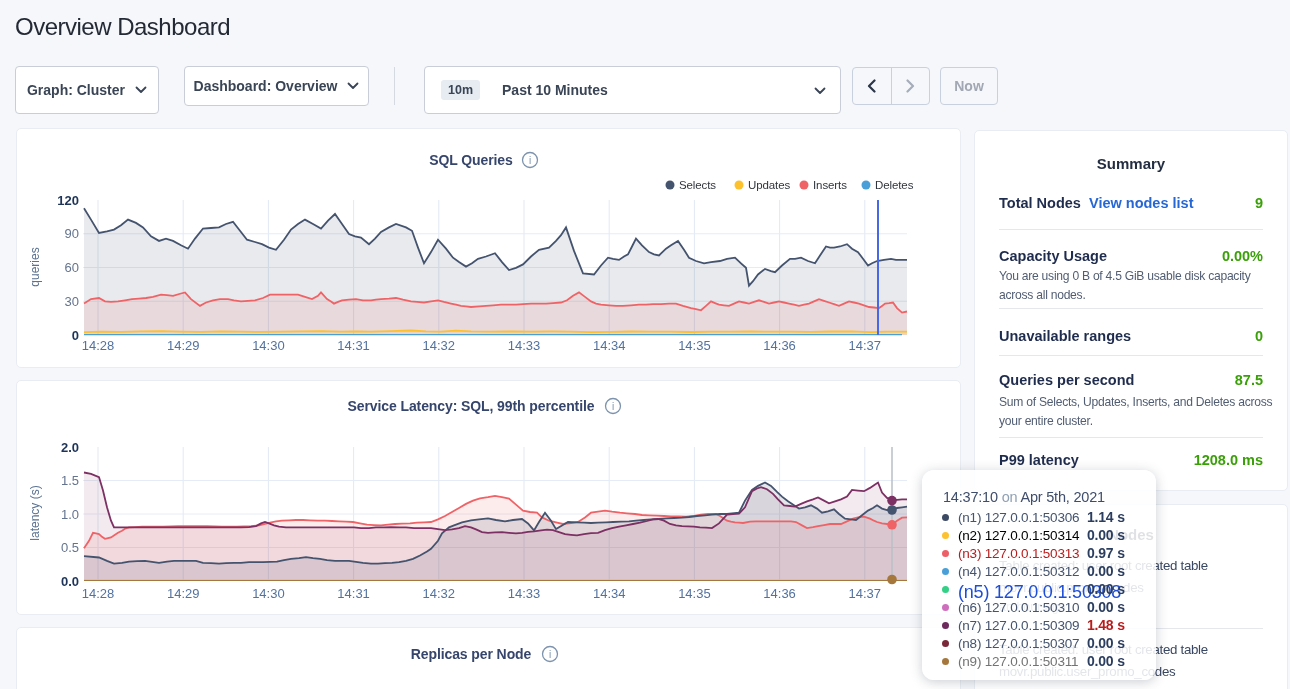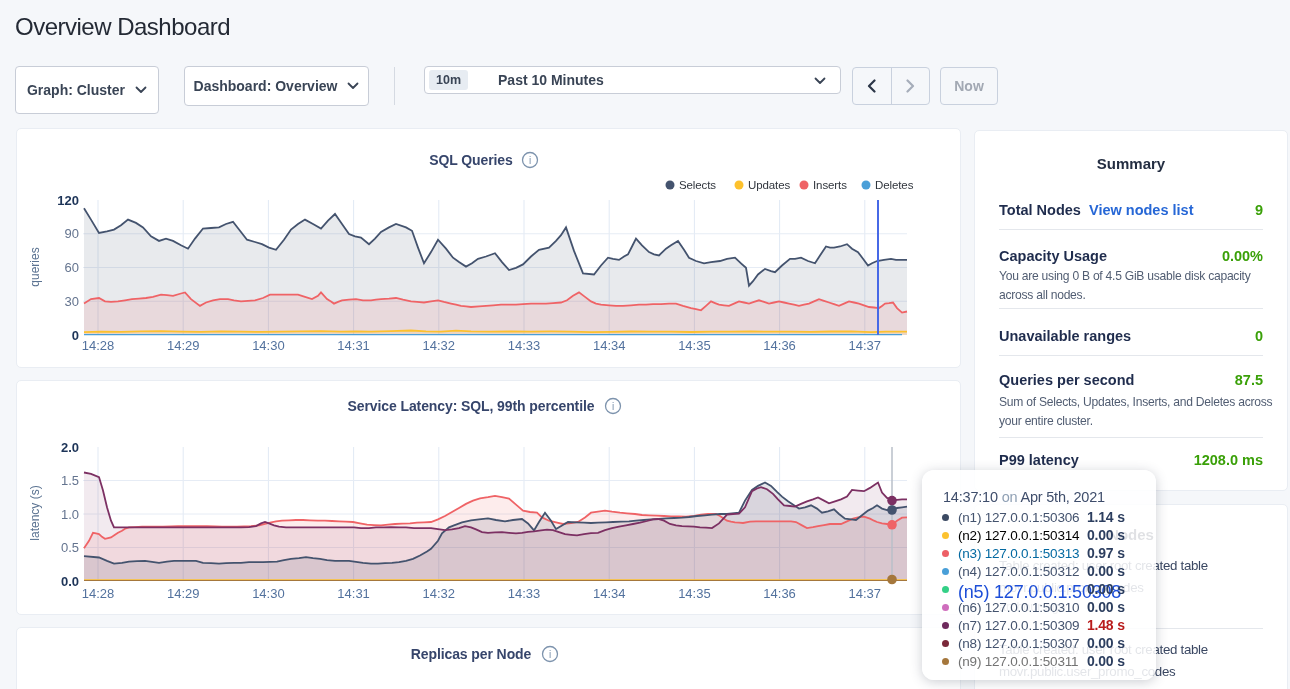--- a/index.html
+++ b/index.html
@@ -18,23 +18,23 @@
 <body>
 <div class="abs" style="left:15px;top:13px;font-size:24px;letter-spacing:-0.5px;color:#242a35">Overview Dashboard</div>
 
 <div class="ddbtn" style="left:15px;top:66px;width:144px;height:48px">Graph: Cluster <svg width="12" height="8" viewBox="0 0 12 8">
       <path d="M1.5 1.5 L6 6 L10.5 1.5" fill="none" stroke="#394455" stroke-width="1.8" stroke-linecap="round" stroke-linejoin="round"></path>
     </svg></div>
 <div class="ddbtn" style="left:184px;top:66px;width:185px;height:40px">Dashboard: Overview <svg width="12" height="8" viewBox="0 0 12 8">
       <path d="M1.5 1.5 L6 6 L10.5 1.5" fill="none" stroke="#394455" stroke-width="1.8" stroke-linecap="round" stroke-linejoin="round"></path>
     </svg></div>
 <div class="abs" style="left:394px;top:67px;width:1px;height:38px;background:#d5dae2"></div>
-<div class="ddbtn" style="left:424px;top:66px;width:417px;height:28px;justify-content:flex-start;padding:0 14px 0 4px">
+<div class="ddbtn" style="left:424px;top:66px;width:417px;height:48px;justify-content:flex-start;padding:0 14px 0 16px">
   <span style="background:#e7ecf2;border-radius:3px;padding:3px 7px;font-size:12.5px;margin-left:0">10m</span>
-  <span style="margin-left:20px">Past 10 Minutes</span>
+  <span style="margin-left:12px">Past 10 Minutes</span>
   <span style="margin-left:auto"><svg width="12" height="8" viewBox="0 0 12 8">
         <path d="M1.5 1.5 L6 6 L10.5 1.5" fill="none" stroke="#394455" stroke-width="1.8" stroke-linecap="round" stroke-linejoin="round"></path>
       </svg></span>
 </div>
 <div class="abs" style="left:852px;top:67px;width:78px;height:38px;border:1px solid #c9d1de;border-radius:4px;display:flex">
   <div style="flex:1;display:flex;align-items:center;justify-content:center;border-right:1px solid #c9d1de">
     <svg width="9" height="14" viewBox="0 0 9 14">
         <path d="M7.5 1.5 L2 7 L7.5 12.5" fill="none" stroke="#2c3648" stroke-width="2.2" stroke-linecap="round" stroke-linejoin="round"></path>
       </svg>
   </div>
@@ -149,21 +149,21 @@
 <div class="card" style="left:16px;top:627px;width:945px;height:80px">
     <svg width="945" height="62" viewBox="0 0 945 62" style="position:absolute;left:0;top:0">
       <text x="454" y="31" text-anchor="middle" font-size="14" font-weight="bold" fill="#36456b" letter-spacing="-0.1">Replicas per Node</text>
       <circle cx="533" cy="26" r="7.5" fill="none" stroke="#7d93ad" stroke-width="1.3"></circle>
       <text x="533" y="30" text-anchor="middle" font-size="10" fill="#7d93ad">i</text>
       <text x="78" y="69.5" text-anchor="end" font-size="13" font-weight="bold" fill="#8c99ab">70</text>
     </svg>
   </div>
 <div class="card" style="left:974px;top:130px;width:314px;height:361px">
  <div class="abs" style="left:0;right:0;top:24px;text-align:center;font-size:15px;font-weight:bold;color:#242e42">Summary</div>
- <div class="srow" style="top:71px">
+ <div class="srow" style="top:64px">
       <span>Total Nodes&nbsp;&nbsp;<a style="color:#2667d6">View nodes list</a></span>
       <span class="sval">9</span>
     </div>
  <div class="divline" style="top:98px"></div>
  <div class="srow" style="top:117px">
       <span>Capacity Usage</span>
       <span class="sval">0.00%</span>
     </div>
  <div class="sdesc" style="top:136px">You are using 0 B of 4.5 GiB usable disk capacity<br>across all nodes.</div>
  <div class="divline" style="top:177px"></div>
@@ -200,21 +200,21 @@
       <span style="position:absolute;left:19px;top:1.5px;font-size:13.5px;letter-spacing:-0.2px;color:#44536e">(n1) 127.0.0.1:50306</span>
       <span style="position:absolute;left:148px;top:1px;font-size:14px;font-weight:bold;letter-spacing:-0.2px;color:#2c3e5f">1.14 s</span>
     </div>
     <div style="position:absolute;left:17px;top:56px;width:212px;height:18px">
       <span style="position:absolute;left:3px;top:5.5px;width:7px;height:7px;border-radius:50%;background:#fcc22f"></span>
       <span style="position:absolute;left:19px;top:1.5px;font-size:13.5px;letter-spacing:-0.2px;color:#000000">(n2) 127.0.0.1:50314</span>
       <span style="position:absolute;left:148px;top:1px;font-size:14px;font-weight:bold;letter-spacing:-0.2px;color:#2c3e5f">0.00 s</span>
     </div>
     <div style="position:absolute;left:17px;top:74px;width:212px;height:18px">
       <span style="position:absolute;left:3px;top:5.5px;width:7px;height:7px;border-radius:50%;background:#ed5f66"></span>
-      <span style="position:absolute;left:19px;top:1.5px;font-size:13.5px;letter-spacing:-0.2px;color:#0369a1">(n3) 127.0.0.1:50313</span>
+      <span style="position:absolute;left:19px;top:1.5px;font-size:13.5px;letter-spacing:-0.2px;color:#b91c1c">(n3) 127.0.0.1:50313</span>
       <span style="position:absolute;left:148px;top:1px;font-size:14px;font-weight:bold;letter-spacing:-0.2px;color:#2c3e5f">0.97 s</span>
     </div>
     <div style="position:absolute;left:17px;top:92px;width:212px;height:18px">
       <span style="position:absolute;left:3px;top:5.5px;width:7px;height:7px;border-radius:50%;background:#499fd8"></span>
       <span style="position:absolute;left:19px;top:1.5px;font-size:13.5px;letter-spacing:-0.2px;color:#44536e">(n4) 127.0.0.1:50312</span>
       <span style="position:absolute;left:148px;top:1px;font-size:14px;font-weight:bold;letter-spacing:-0.2px;color:#2c3e5f">0.00 s</span>
     </div>
     <div style="position:absolute;left:17px;top:110px;width:212px;height:18px">
       <span style="position:absolute;left:3px;top:5.5px;width:7px;height:7px;border-radius:50%;background:#34d087"></span>
       <span style="position:absolute;left:19px;top:1.5px;font-size:18px;letter-spacing:-0.2px;color:#1d4ed8">(n5) 127.0.0.1:50308</span>

